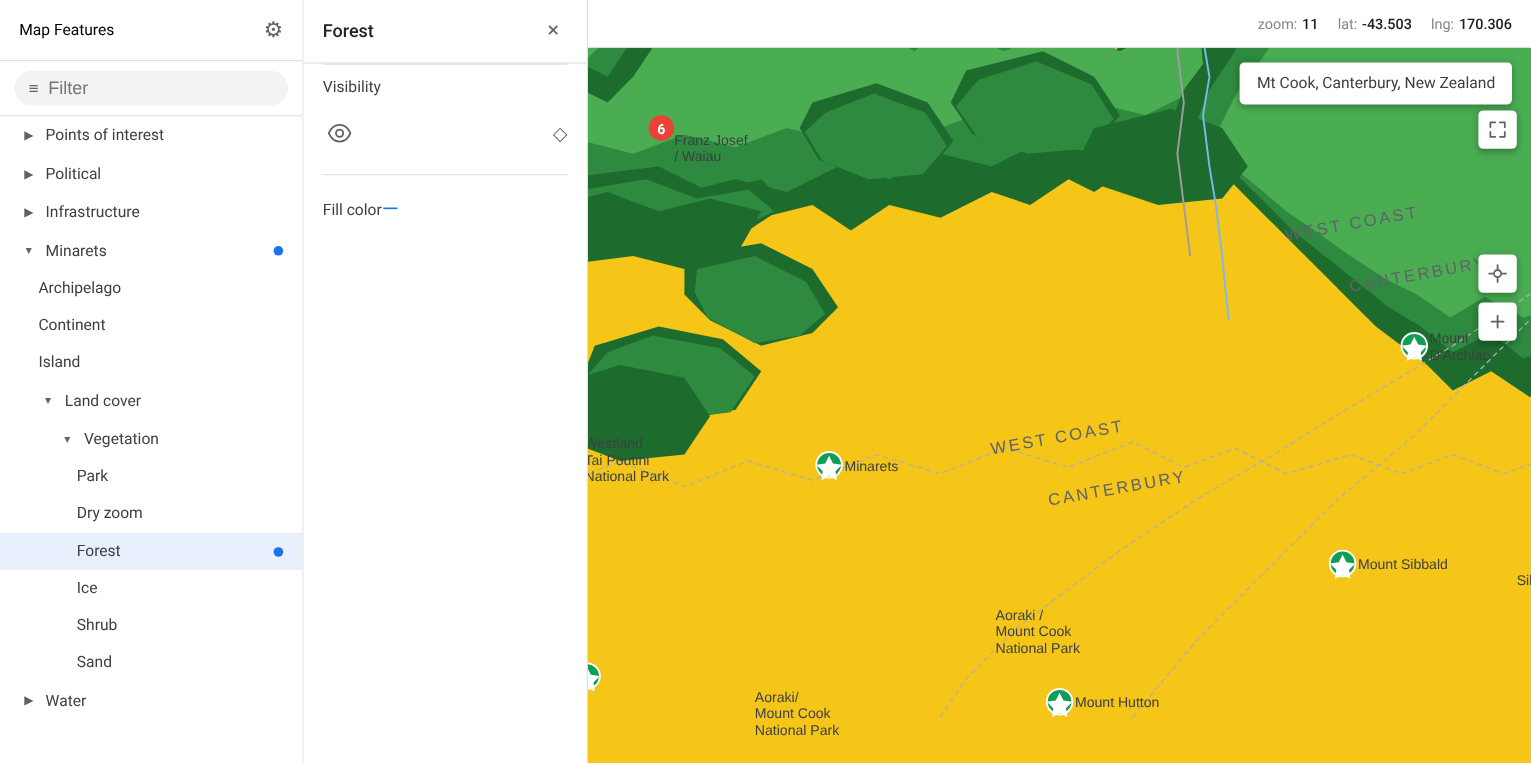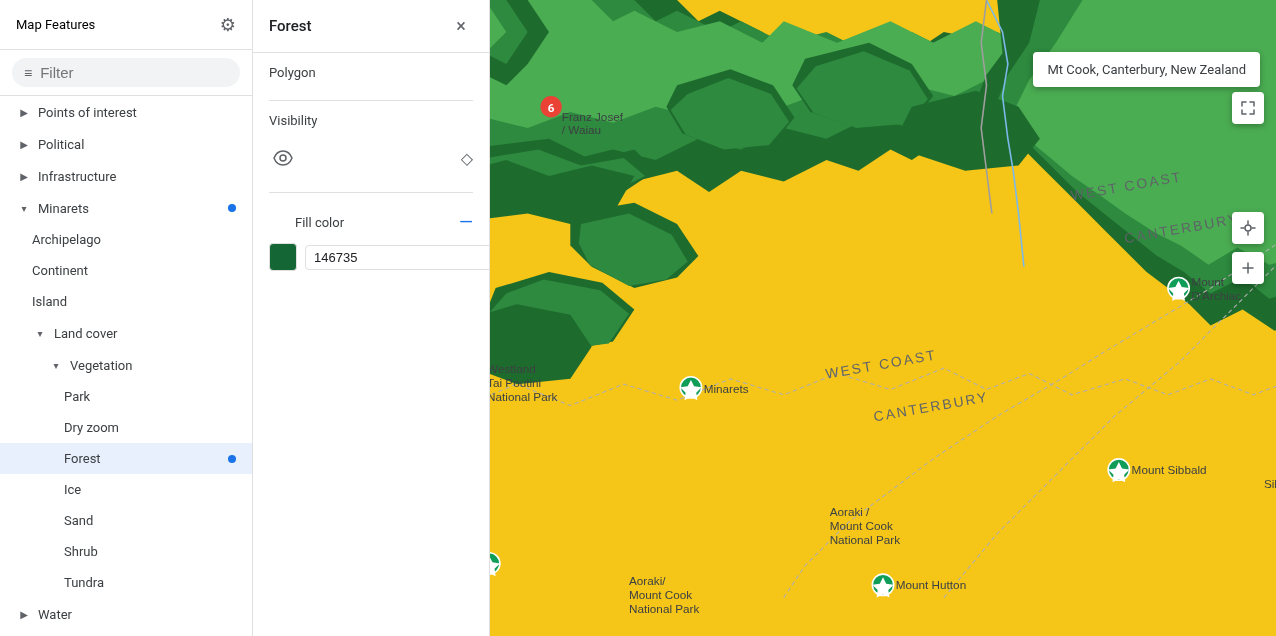--- a/index.html
+++ b/index.html
@@ -148,23 +148,21 @@
 
     .diamond-icon {
       cursor: pointer;
       color: #5f6368;
       font-size: 16px;
     }
 
     .fill-color-row {
       display: flex;
       align-items: center;
-      justify-content: space-between;
       padding: 8px 0;
-      margin-left: 26px;
     }
 
     .fill-color-label {
       font-size: 13px;
       color: #3c4043;
     }
 
     .color-minus {
       color: #1a73e8;
       font-size: 18px;
@@ -426,79 +424,84 @@
     <div class="nav-item level3 selected">
       <span>Forest</span>
       <span class="dot"></span>
     </div>
 
     <div class="nav-item level3">
       <span>Ice</span>
     </div>
 
     <div class="nav-item level3">
+      <span>Shrub</span>
+    </div>
+
+    <div class="nav-item level3">
       <span>Sand</span>
     </div>
 
-    <div class="nav-item level3">
-      <span>Shrub</span>
-    </div>
-
-    <div class="nav-item level3">
-      <span>Tundra</span>
-    </div>
 
     <div class="nav-item level0">
       <span class="chevron">▶</span>
       <span>Water</span>
     </div>
 
     <div class="nav-item level0">
       
     </div>
   </div>
 </div>
 
 <div id="panel">
   <div id="panel-header">
     <span id="panel-title">Forest</span>
     <span id="panel-close">×</span>
-  </div>
-  <div class="panel-section">
-    <div class="panel-label">Polygon</div>
   </div>
   <div class="divider"></div>
   <div class="panel-section">
     <div class="panel-label">Visibility</div>
     <div class="visibility-row">
       <div class="eye-icon">
         <svg width="22" height="22" viewBox="0 0 22 22" fill="none">
           <circle cx="11" cy="11" r="3" stroke="#5f6368" stroke-width="1.5"></circle>
           <path d="M2 11C4 6 7.5 4 11 4s7 2 9 7c-2 5-5.5 7-9 7S4 16 2 11z" stroke="#5f6368" stroke-width="1.5" fill="none"></path>
         </svg>
       </div>
       <span class="diamond-icon">◇</span>
     </div>
   </div>
   <div class="divider"></div>
   <div class="panel-section">
     <div class="fill-color-row">
       <div class="fill-color-label">Fill color</div>
       <span class="color-minus">—</span>
     </div>
-    <div class="color-input-row">
-      <div class="color-swatch" id="color-swatch-el" style="background: rgb(20, 103, 53);"></div>
-      <input class="hex-input" type="text" id="hex-input-el" value="146735" style="">
-
-    </div>
   </div>
 </div>
 
 <div id="map-container">
 
+  <div id="map-header">
+    <div id="map-coords">
+      <div class="coord-item">
+        <span class="coord-label">zoom:</span>
+        <span class="coord-value">11</span>
+      </div>
+      <div class="coord-item">
+        <span class="coord-label">lat:</span>
+        <span class="coord-value">-43.503</span>
+      </div>
+      <div class="coord-item">
+        <span class="coord-label">lng:</span>
+        <span class="coord-value">170.306</span>
+      </div>
+    </div>
+  </div>
 
   <div id="location-tooltip">
     <span>Mt Cook, Canterbury, New Zealand</span>
   </div>
 
   <svg id="map-svg" viewBox="0 0 786 596" preserveAspectRatio="xMidYMid slice">
 
     <rect class="map-bg" x="0" y="0" width="786" height="596"></rect>
 
     <path class="forest-dark" d="M0,0 L200,0 L220,20 L240,10 L280,30 L300,50 L320,40 L360,60 L380,40 L420,50 L450,30 L500,40 L530,60 L560,40 L600,20 L640,30 L680,10 L720,20 L760,10 L786,0 L786,80 L750,100 L720,90 L700,110 L680,100 L660,120 L640,110 L600,130 L560,120 L530,140 L500,120 L480,140 L450,130 L420,150 L400,140 L370,160 L340,150 L300,170 L260,160 L230,180 L200,160 L160,170 L130,150 L100,160 L60,150 L30,170 L0,160 Z"></path>

